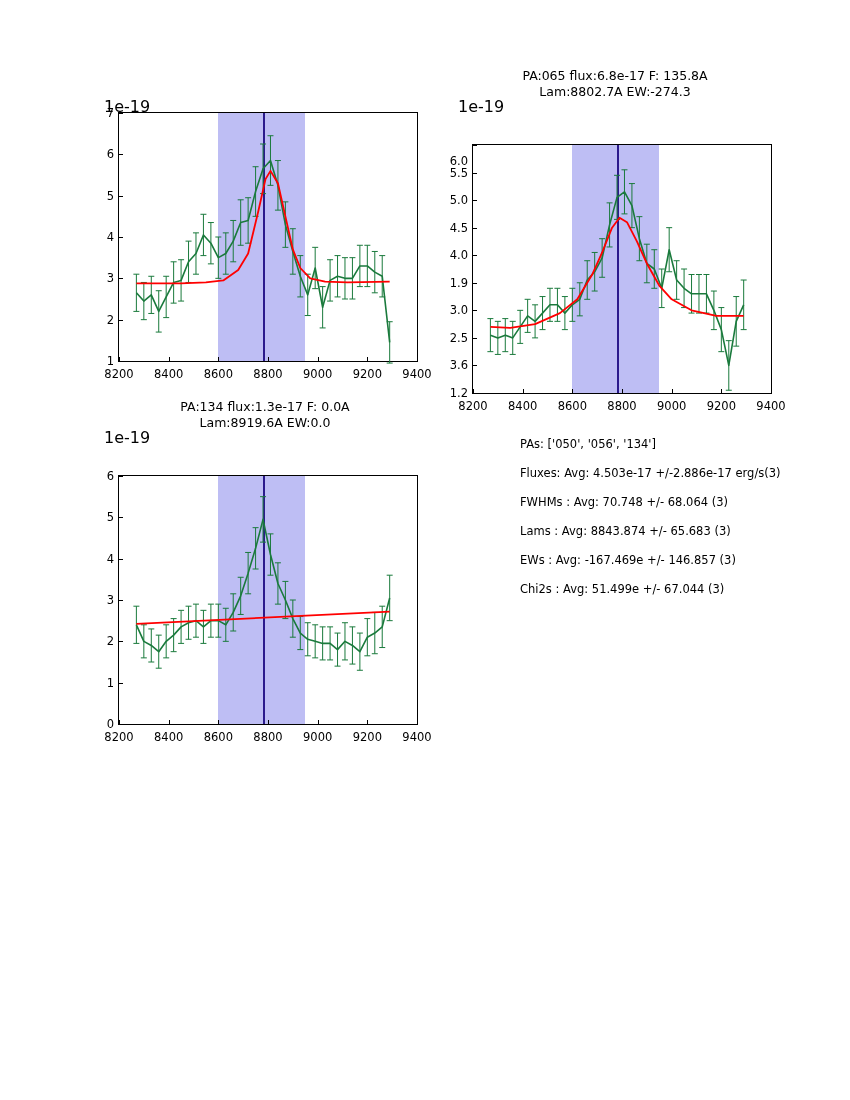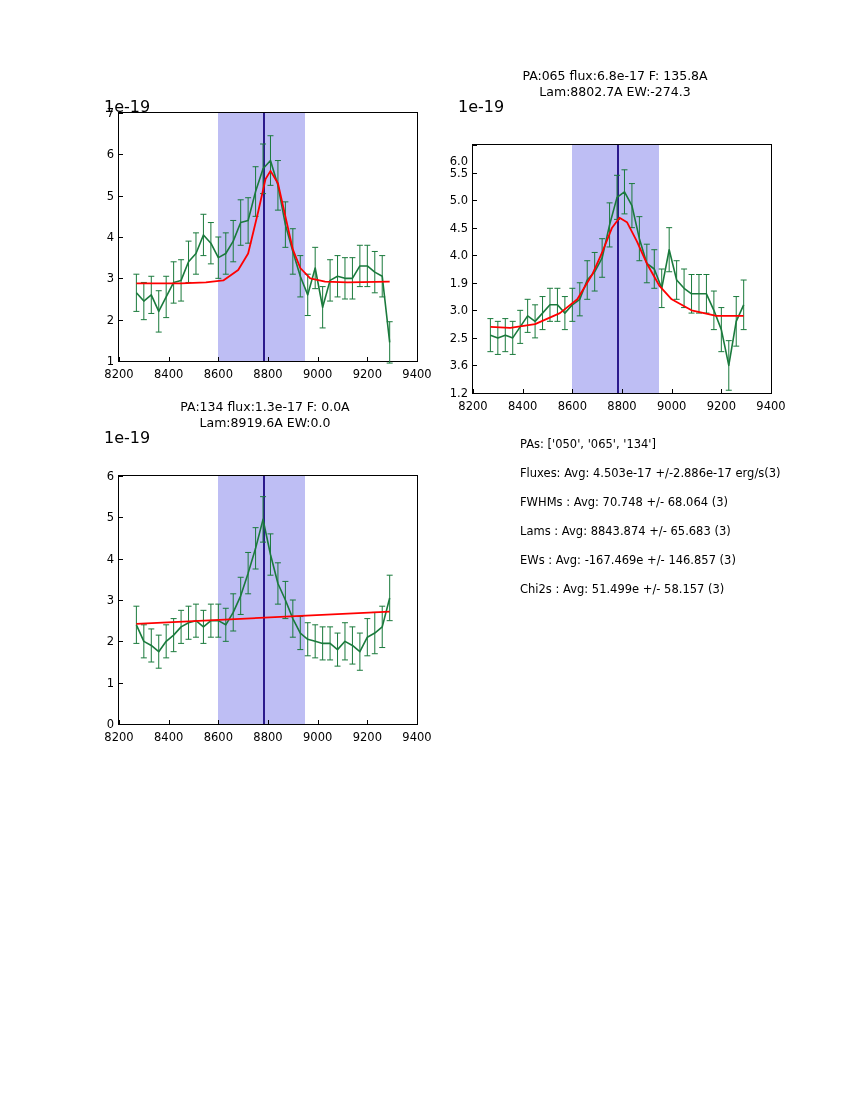--- a/index.html
+++ b/index.html
@@ -264,19 +264,19 @@
           <path d="M263.23333333333335 130.2 L263.23333333333335 171.53333333333333 M260.23333333333335 130.2 L266.23333333333335 130.2 M260.23333333333335 171.53333333333333 L266.23333333333335 171.53333333333333" stroke="#1a7a3c" stroke-width="1" fill="none"></path>
           <path d="M270.68333333333334 99.20000000000002 L270.68333333333334 144.66666666666666 M267.68333333333334 99.20000000000002 L273.68333333333334 99.20000000000002 M267.68333333333334 144.66666666666666 L273.68333333333334 144.66666666666666" stroke="#1a7a3c" stroke-width="1" fill="none"></path>
         </g>
         <polyline points="17.38,148.80 24.83,165.33 32.28,169.47 39.73,175.67 47.18,165.33 54.63,159.13 62.08,150.87 69.53,146.73 76.98,144.67 84.43,150.87 91.88,144.67 99.33,144.67 106.78,148.80 114.23,136.40 121.68,119.87 129.13,97.13 136.58,72.33 144.03,43.40 151.48,78.53 158.93,107.47 166.38,124.00 173.83,142.60 181.28,157.07 188.73,163.27 196.18,165.33 203.63,167.40 211.08,167.40 218.53,173.60 225.98,165.33 233.43,169.47 240.88,175.67 248.33,161.20 255.78,157.07 263.23,150.87 270.68,121.93" fill="none" stroke="#1a7a3c" stroke-width="1.6" stroke-linejoin="round"></polyline>
         <polyline points="17.38,147.97 270.68,135.57" fill="none" stroke="#ff0000" stroke-width="1.8" stroke-linejoin="round"></polyline>
       </svg>
     </div>
 </div>
 
 <div class="statlist" style="left:520px;top:430px;">
-  <div>PAs: ['050', '065', '134']</div>
+  <div>PAs: ['050', '056', '134']</div>
   <div>Fluxes: Avg: 4.503e-17 +/-2.886e-17 erg/s(3)</div>
   <div>FWHMs : Avg:   70.748 +/-  68.064 (3)</div>
   <div>Lams  : Avg: 8843.874 +/-  65.683 (3)</div>
   <div>EWs   : Avg: -167.469e +/- 146.857 (3)</div>
-  <div>Chi2s   : Avg:   51.499e +/-  58.157 (3)</div>
+  <div>Chi2s   : Avg:   51.499e +/-  67.044 (3)</div>
 </div>
 
 </body></html>

